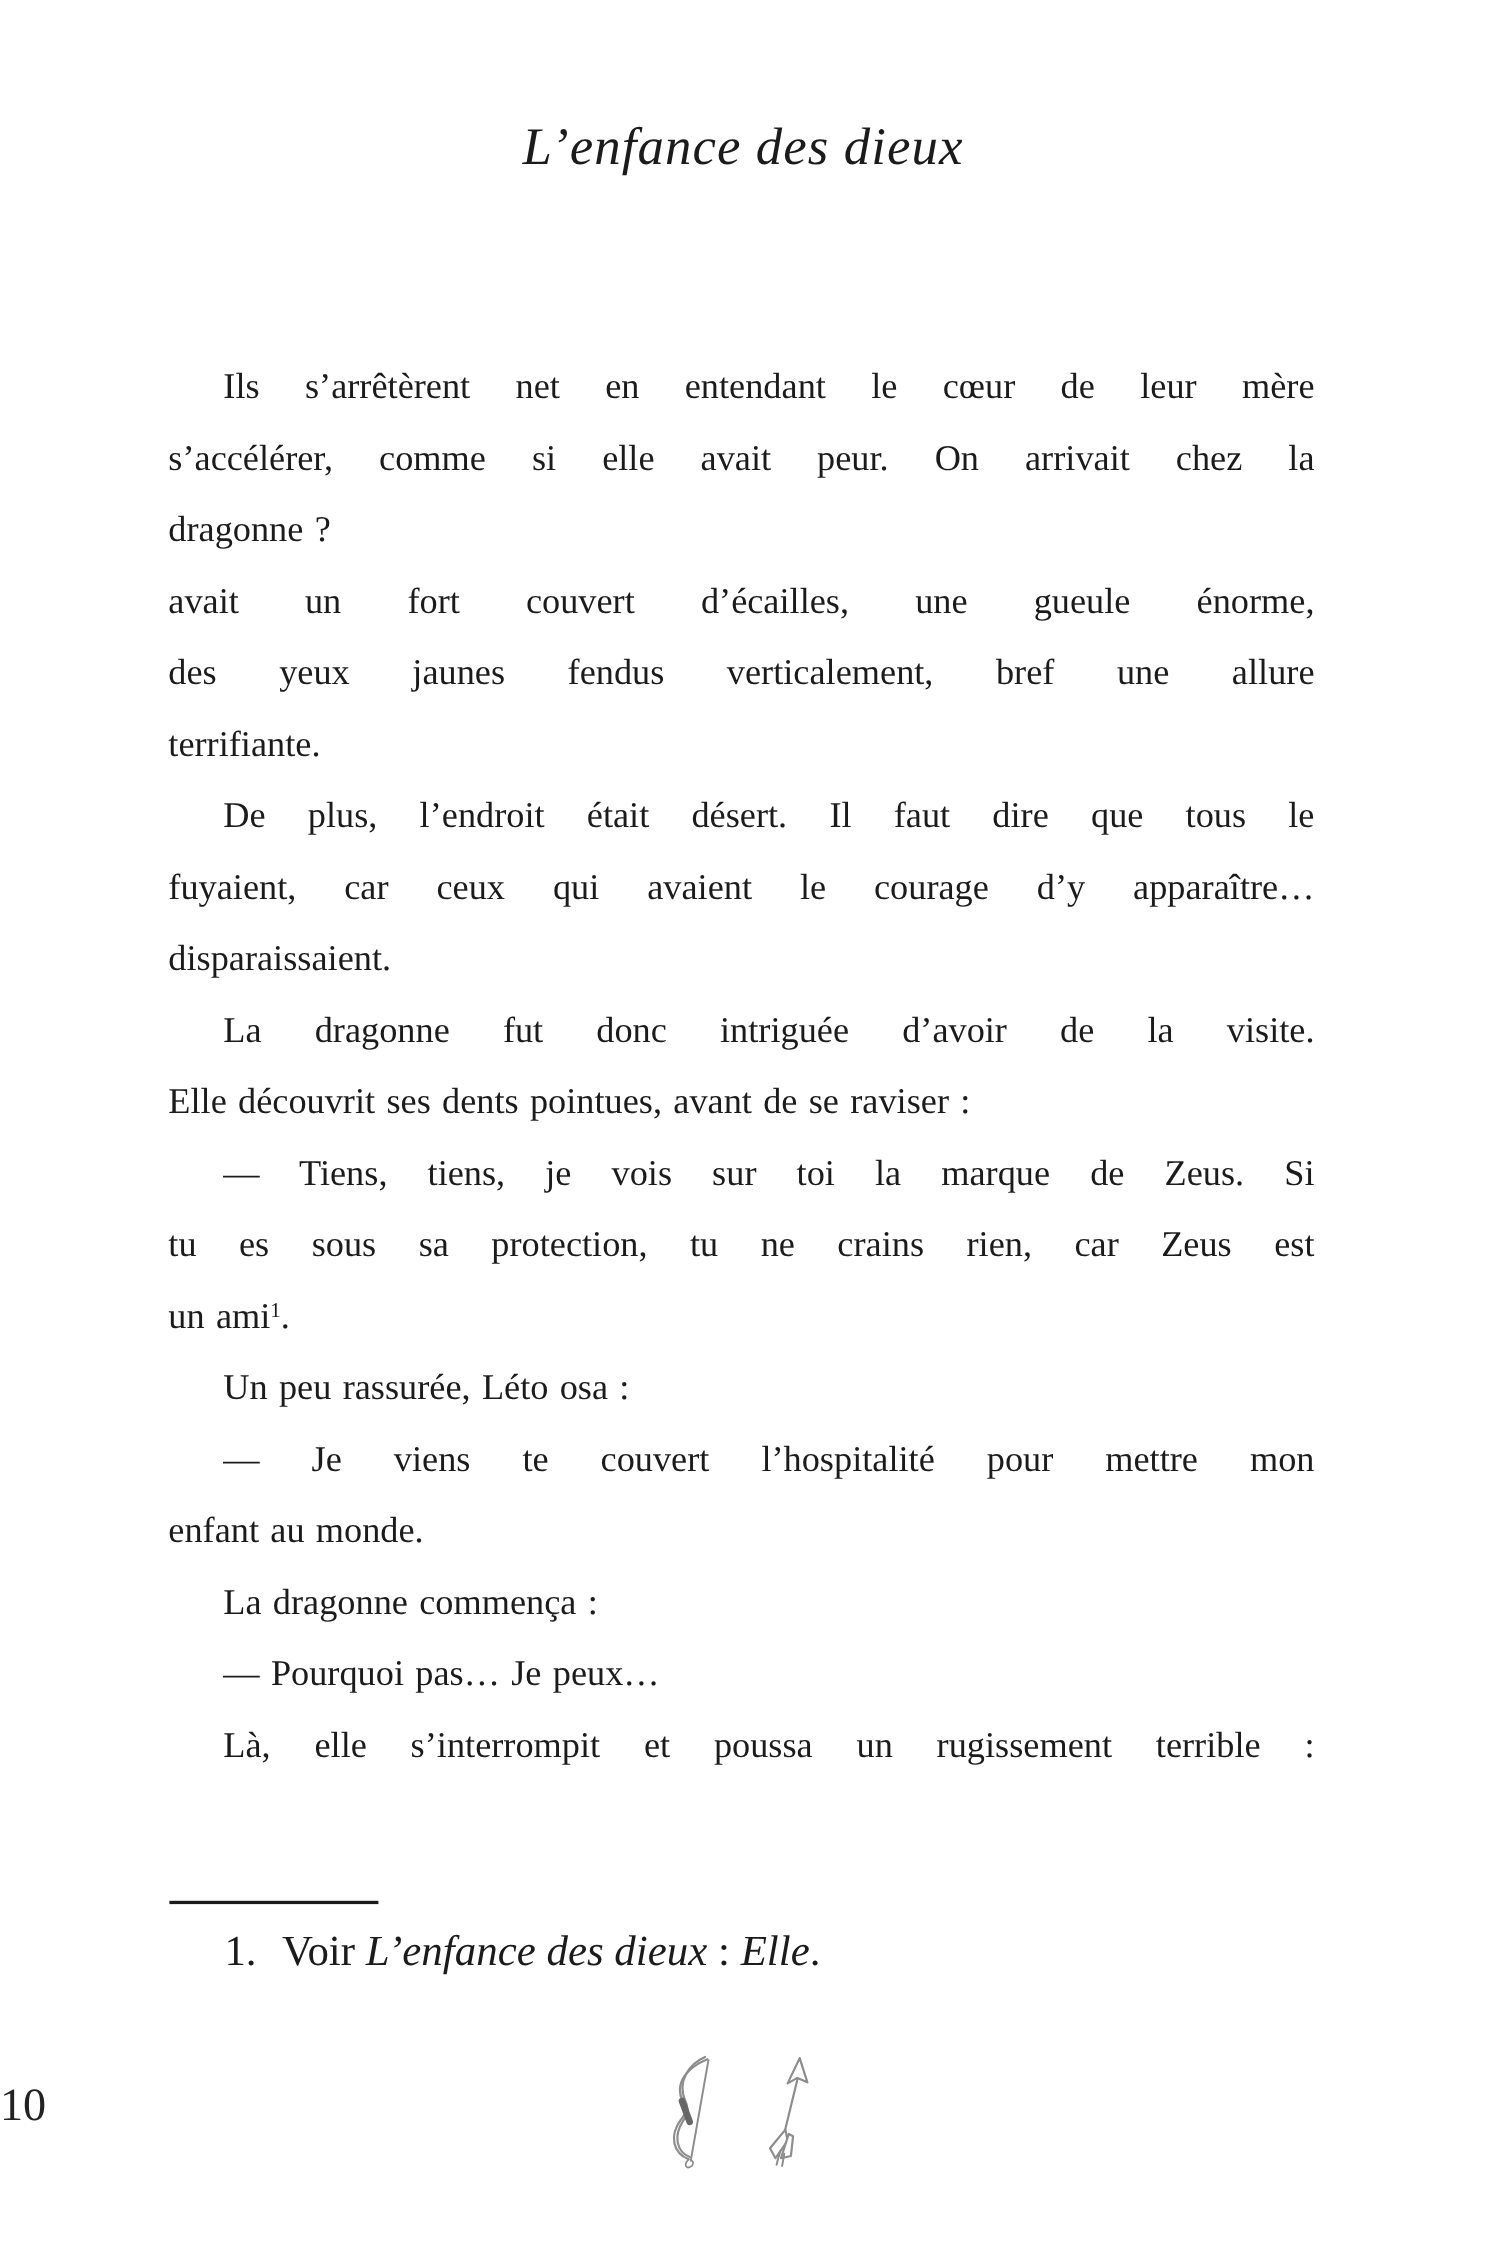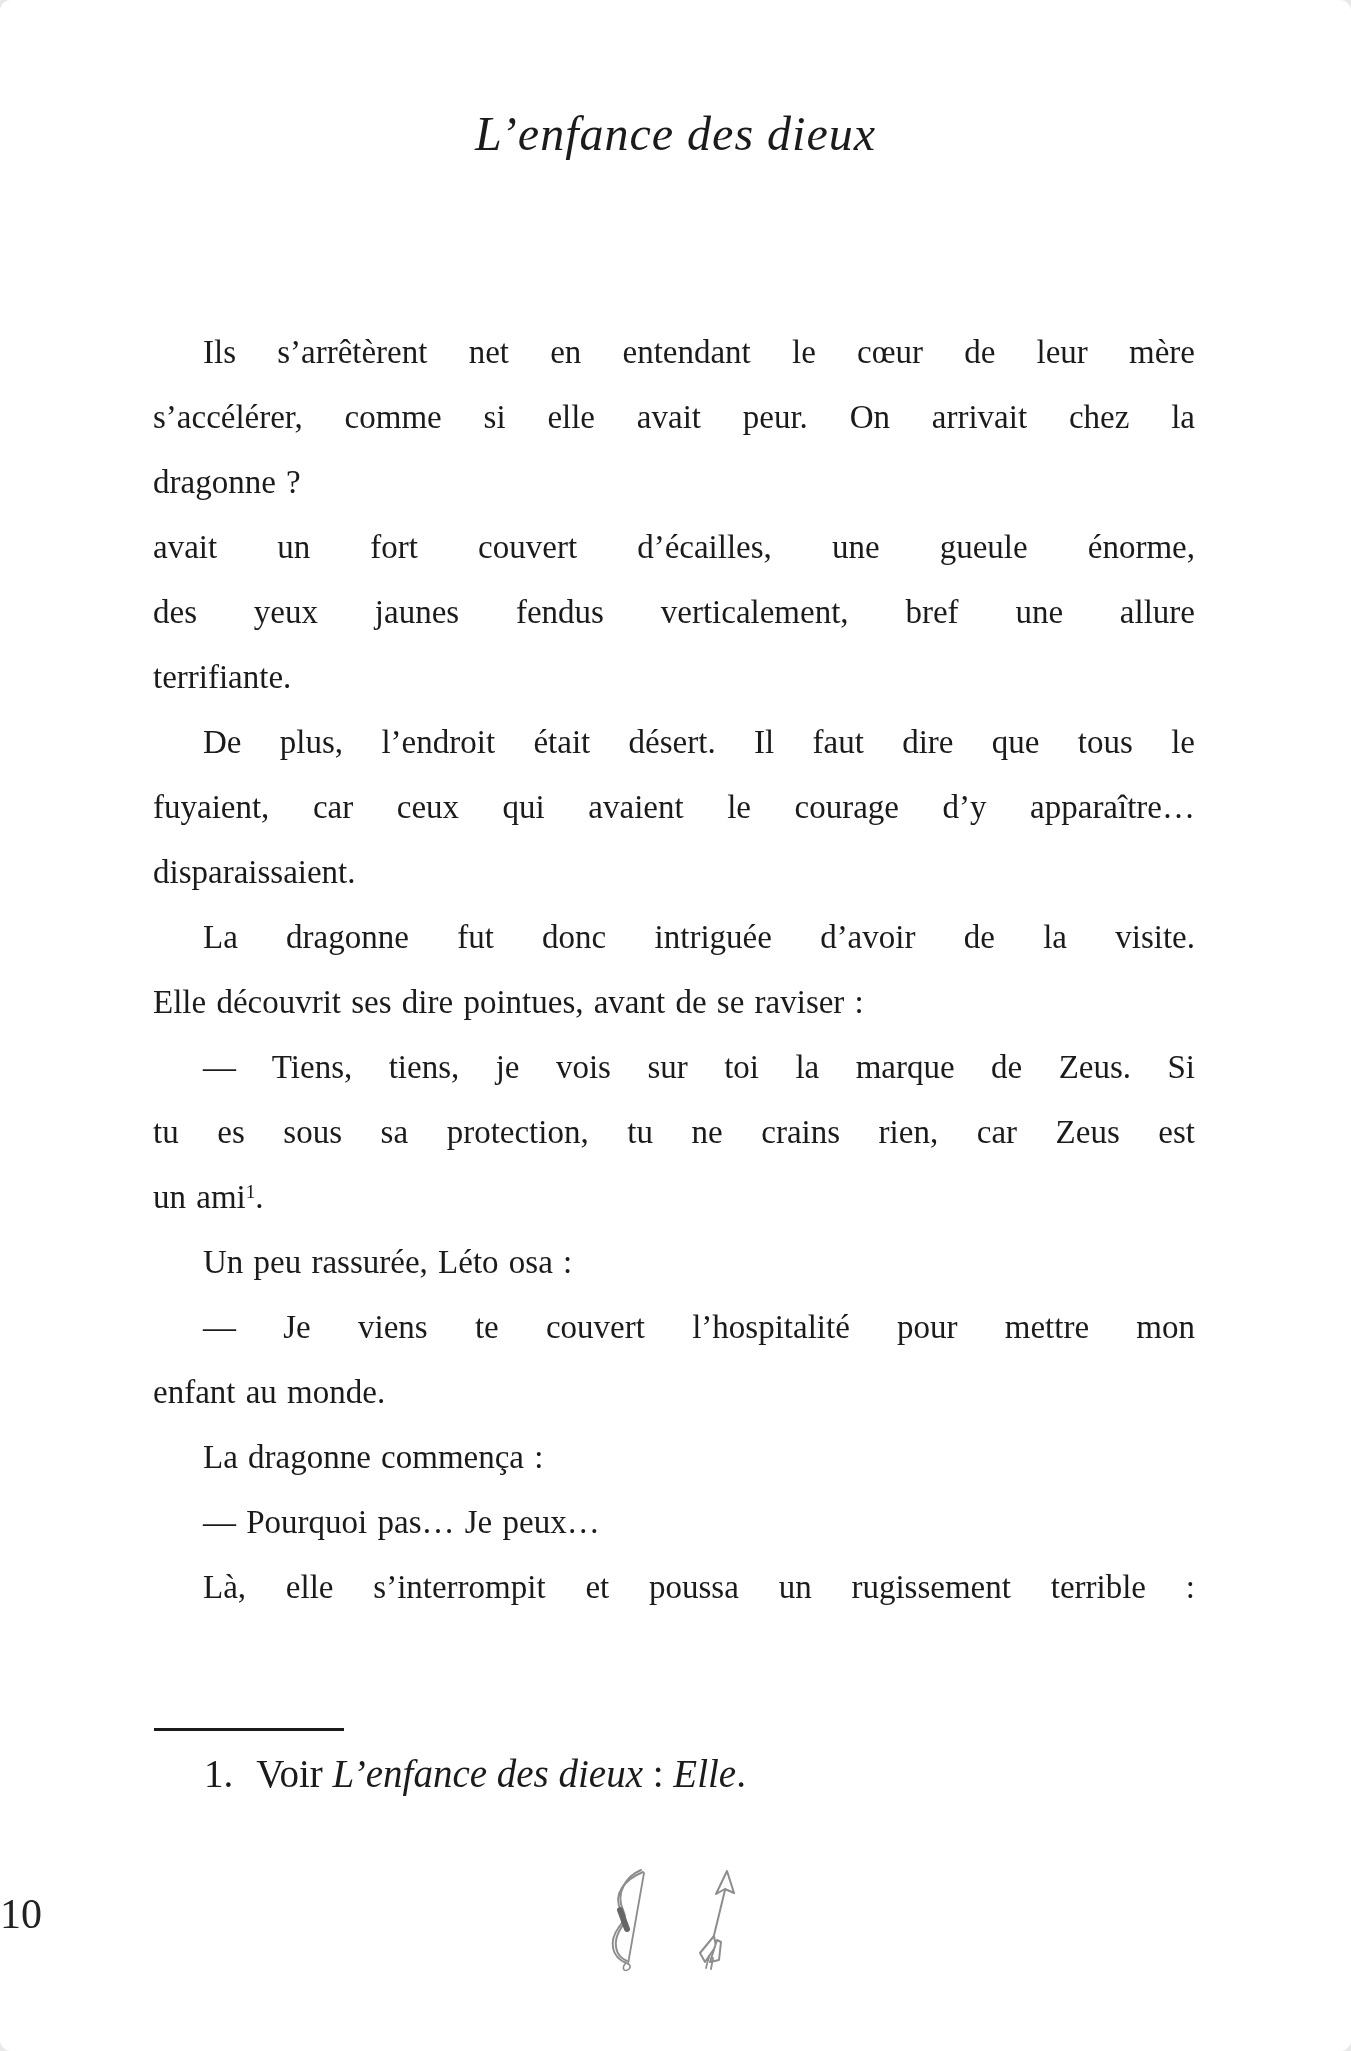--- a/index.html
+++ b/index.html
@@ -5,21 +5,20 @@
   html,body { margin:0; padding:0; background:#e8e8e8; }
   .page {
     position: relative;
     width: 1351px;
     height: 2051px;
     margin: 0 auto;
     background: #ffffff;
     color: #1b1b1b;
     font-family: "Liberation Serif", "DejaVu Serif", serif;
     overflow: hidden;
-    border-radius: 11px;
   }
   .running-header {
     position: absolute;
     top: 108px;
     left: 0;
     width: 100%;
     text-align: center;
     font-style: italic;
     font-size: 48px;
     line-height: 52px;
@@ -93,21 +92,21 @@
     <div class="line ind jst">Ils s’arrêtèrent net en entendant le cœur de leur mère</div>
     <div class="line jst">s’accélérer, comme si elle avait peur. On arrivait chez la</div>
     <div class="line">dragonne ?</div>
     <div class="line jst">avait un fort couvert d’écailles, une gueule énorme,</div>
     <div class="line jst">des yeux jaunes fendus verticalement, bref une allure</div>
     <div class="line">terrifiante.</div>
     <div class="line ind jst">De plus, l’endroit était désert. Il faut dire que tous le</div>
     <div class="line jst">fuyaient, car ceux qui avaient le courage d’y apparaître…</div>
     <div class="line">disparaissaient.</div>
     <div class="line ind jst">La dragonne fut donc intriguée d’avoir de la visite.</div>
-    <div class="line">Elle découvrit ses dire pointues, avant de se raviser :</div>
+    <div class="line">Elle découvrit ses dents pointues, avant de se raviser :</div>
     <div class="line ind jst">— Tiens, tiens, je vois sur toi la marque de Zeus. Si</div>
     <div class="line jst">tu es sous sa protection, tu ne crains rien, car Zeus est</div>
     <div class="line"><span>un ami</span><sup class="sup">1</sup><span>.</span></div>
     <div class="line ind">Un peu rassurée, Léto osa :</div>
     <div class="line ind jst">— Je viens te couvert l’hospitalité pour mettre mon</div>
     <div class="line">enfant au monde.</div>
     <div class="line ind">La dragonne commença :</div>
     <div class="line ind">— Pourquoi pas… Je peux…</div>
     <div class="line ind jst">Là, elle s’interrompit et poussa un rugissement terrible :</div>
   </div>

